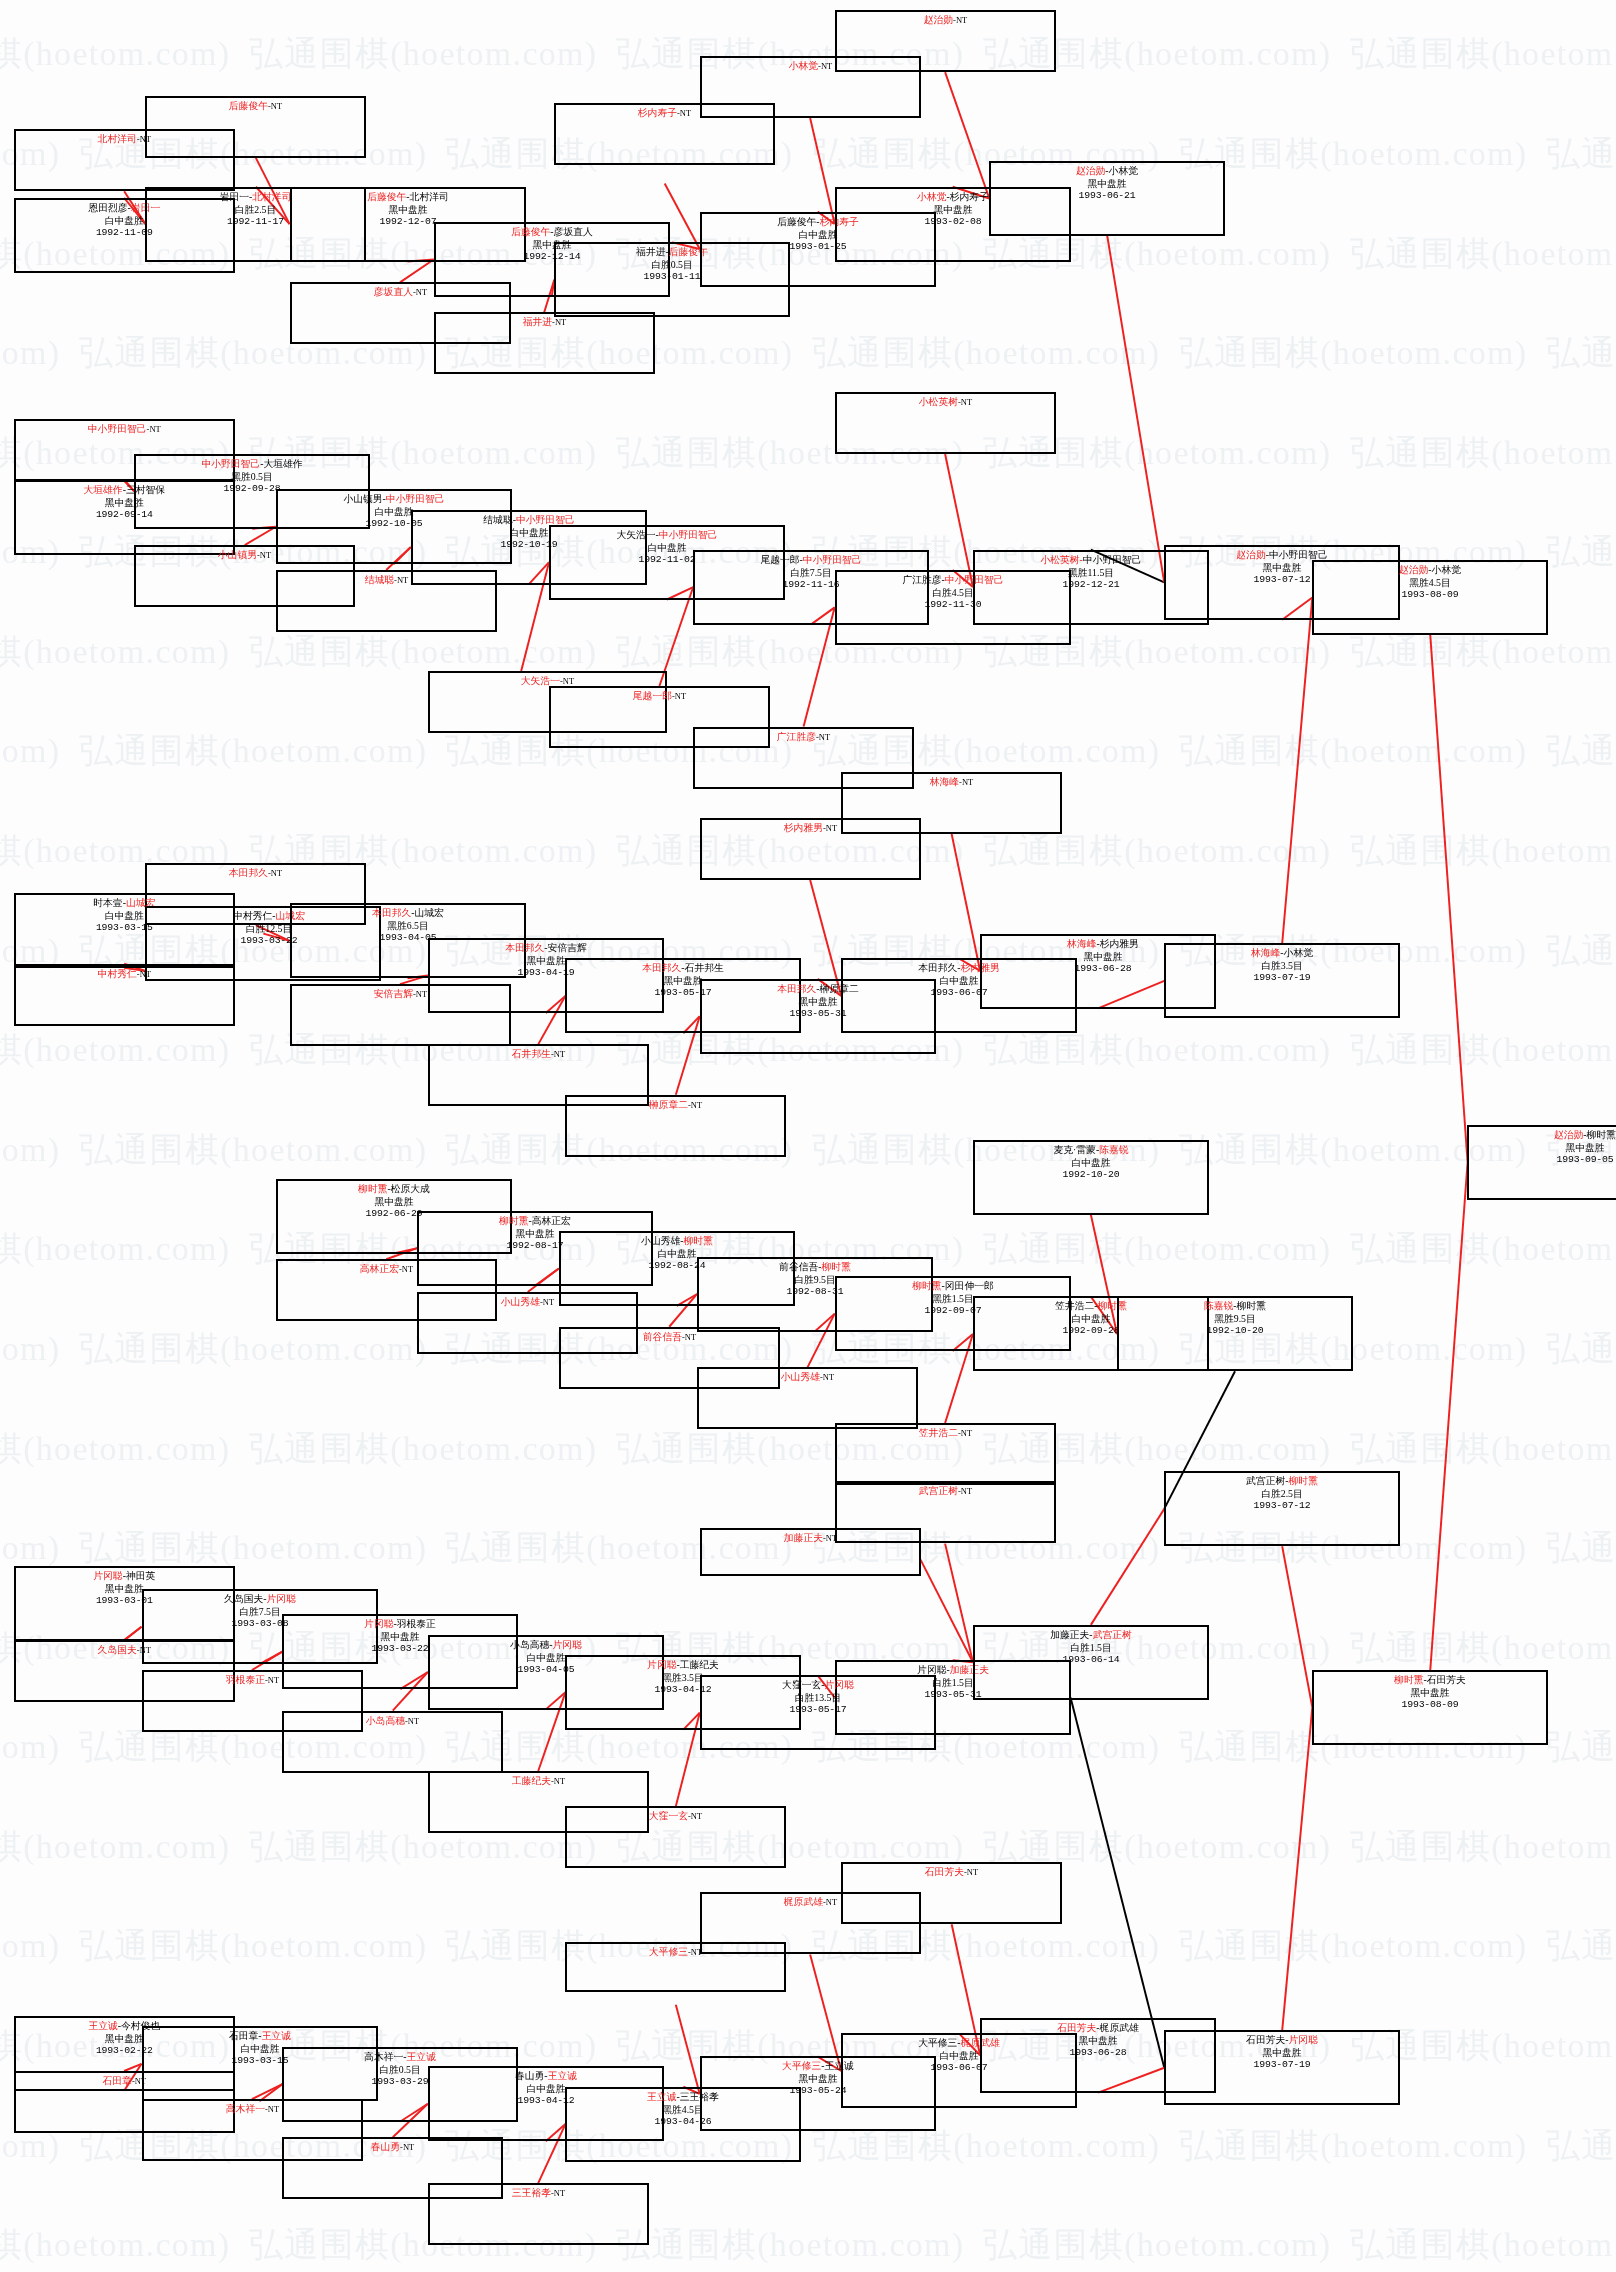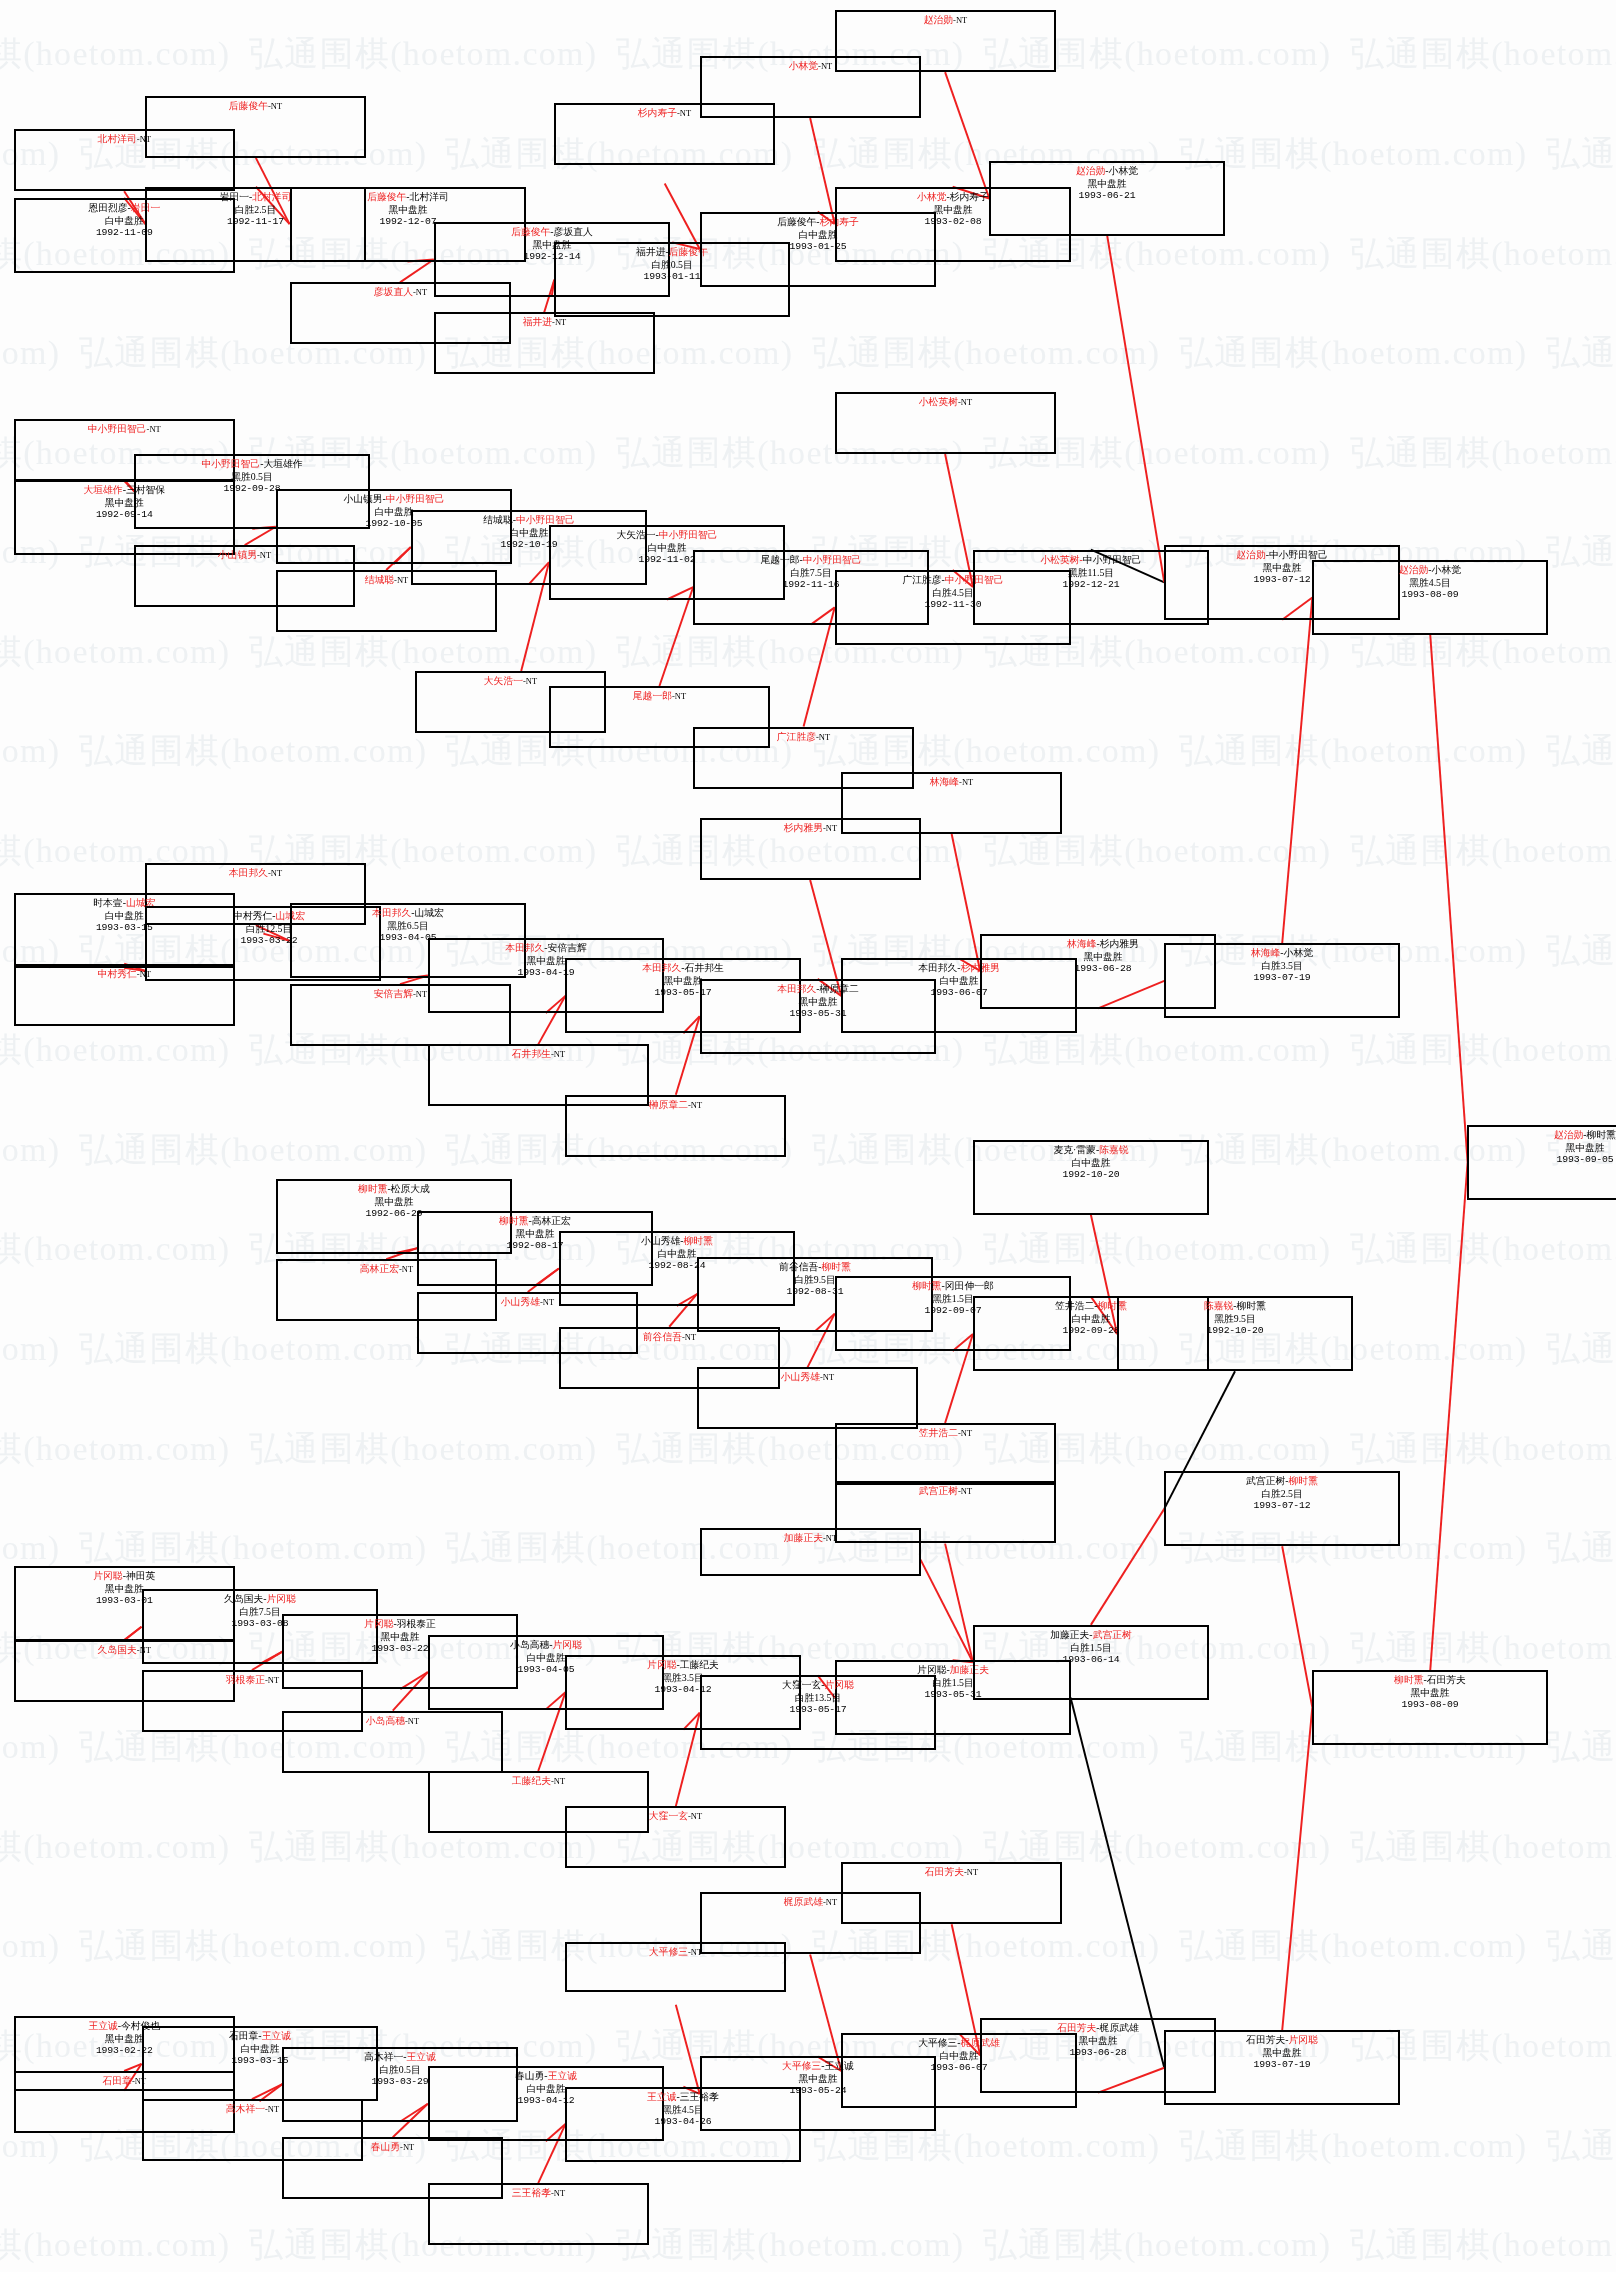--- a/index.html
+++ b/index.html
@@ -361,21 +361,21 @@
         <span class="ln ln3">1992-10-05</span>
       </div>
       <div class="node" style="left: 276px; top: 570px; width: 221px; height: 62px;">
         <span class="ln ln1"><span class="red">结城聪</span><span class="nt">-NT</span></span>
       </div>
       <div class="node" style="left: 411px; top: 510px; width: 236px; height: 75px;">
         <span class="ln ln1"><span class="blk">结城聪-</span><span class="red">中小野田智己</span></span>
         <span class="ln ln2">白中盘胜</span>
         <span class="ln ln3">1992-10-19</span>
       </div>
-      <div class="node" style="left: 415px; top: 671px; width: 191px; height: 62px;">
+      <div class="node" style="left: 428px; top: 671px; width: 239px; height: 62px;">
         <span class="ln ln1"><span class="red">大矢浩一</span><span class="nt">-NT</span></span>
       </div>
       <div class="node" style="left: 549px; top: 525px; width: 236px; height: 75px;">
         <span class="ln ln1"><span class="blk">大矢浩一-</span><span class="red">中小野田智己</span></span>
         <span class="ln ln2">白中盘胜</span>
         <span class="ln ln3">1992-11-02</span>
       </div>
       <div class="node" style="left: 549px; top: 686px; width: 221px; height: 62px;">
         <span class="ln ln1"><span class="red">尾越一郎</span><span class="nt">-NT</span></span>
       </div>

